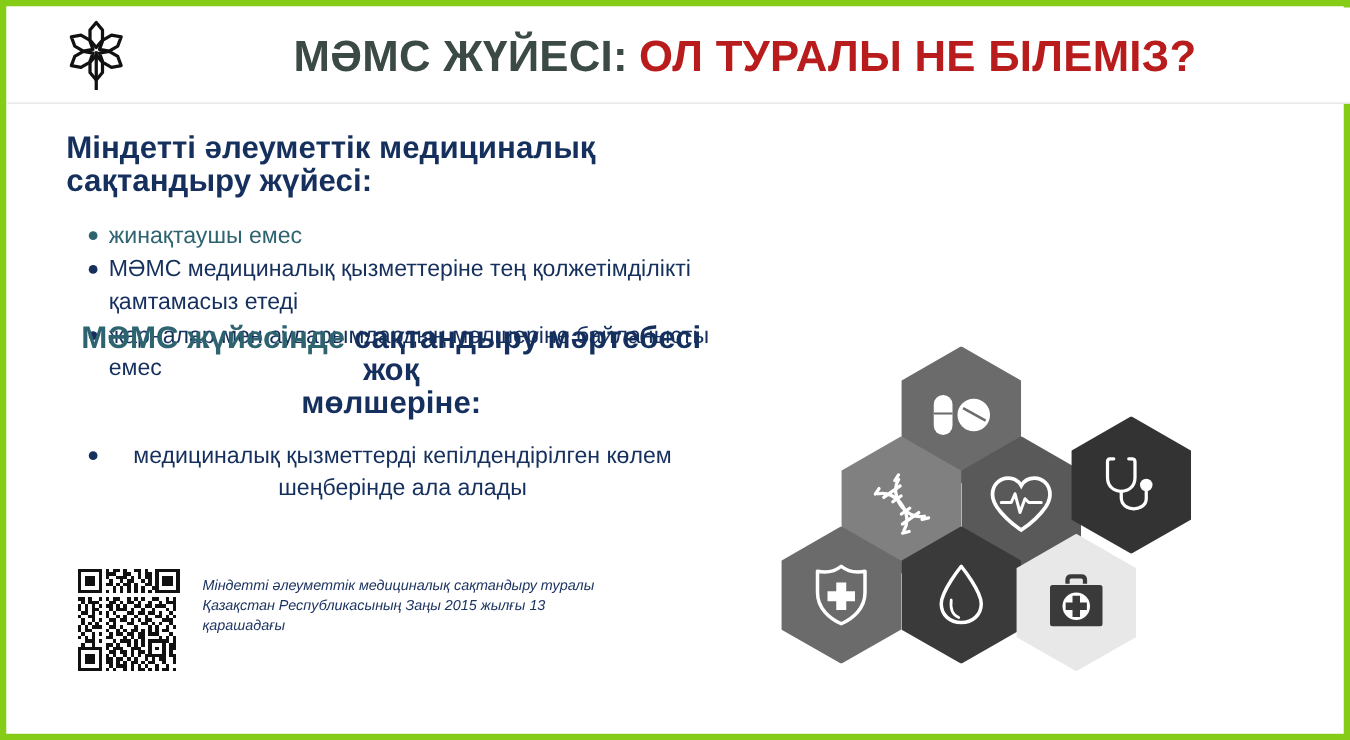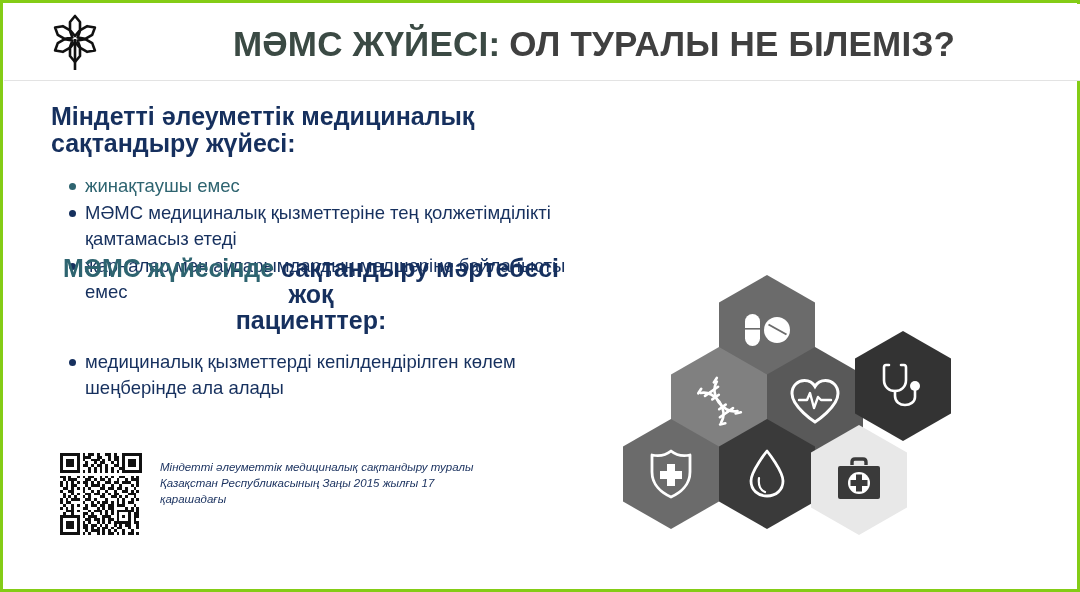--- a/index.html
+++ b/index.html
@@ -7,21 +7,21 @@
     width:1080px;height:592px;
     background:#ffffff;
     font-family:"Liberation Sans","DejaVu Sans",sans-serif;
     overflow:hidden;
   }
   .slide{
     position:relative;
     width:1080px;height:592px;
     box-sizing:border-box;
     background:#ffffff;
-    border:3px solid #84cc16;
+    border:5px solid #84cc16;
   }
 
   
   .header{
     position:absolute;left:1px;top:1px;
     width:1078px;height:76px;
     background:#ffffff;
     border-bottom:1px solid #e3e3e3;
   }
   .logo{
@@ -33,21 +33,21 @@
     width:860px;height:56px;
     display:flex;align-items:center;justify-content:center;
     white-space:nowrap;
   }
   .title-a{
     font-size:35px;font-weight:bold;letter-spacing:.2px;
     color:#3b4a44;
   }
   .title-b{
     font-size:35px;font-weight:bold;letter-spacing:.2px;
-    color:#404040;margin-left:9px;
+    color:#b91c1c;margin-left:9px;
   }
 
   
   .content{
     position:absolute;left:48px;top:100px;width:560px;
   }
   .sec-head{
     font-size:25px;font-weight:bold;color:#16305e;
     line-height:27px;margin:0 0 4px 0;
   }
@@ -69,21 +69,21 @@
     width:7px;height:7px;border-radius:50%;
     background:#16305e;
   }
   ul.bullets li.teal{color:#2e6470;}
   ul.bullets li.teal::before{background:#2e6470;}
 
   .block2{
     position:absolute;left:48px;top:252px;width:520px;
   }
   .block2 .sec-head{line-height:26px;text-align:center;}
-  .block2 ul.bullets li{line-height:26px;margin-bottom:2px;}
+  .block2 ul.bullets li{line-height:26px;margin-bottom:2px;text-align:center;}
 
   
   .footnote-row{
     position:absolute;left:57px;top:450px;
     display:flex;align-items:flex-start;
   }
   .qr{
     width:82px;height:82px;
     display:block;
     flex:0 0 auto;
@@ -159,21 +159,21 @@
       <li class="teal">жинақтаушы емес</li>
       <li>МӘМС медициналық қызметтеріне тең қолжетімділікті қамтамасыз етеді</li>
       <li>жарналар мен аударымдардың мөлшеріне байланысты емес</li>
     </ul>
   </div>
 
   <div class="block2">
     <p class="sec-head">
       <span class="teal">МӘМС жүйесінде</span>
       <span>сақтандыру мәртебесі жоқ</span><br>
-      <span>пациенттер:</span>
+      <span>мөлшеріне:</span>
     </p>
     <ul class="bullets">
       <li>медициналық қызметтерді кепілдендірілген көлем шеңберінде ала алады</li>
     </ul>
   </div>
 
   <div class="footnote-row">
     <svg class="qr" viewBox="0 0 29 29" shape-rendering="crispEdges" aria-hidden="true">
       <rect width="29" height="29" fill="#ffffff"></rect>
       <g fill="#111111">
@@ -406,21 +406,21 @@
         <rect x="25" y="27" width="1" height="1"></rect>
         <rect x="8" y="28" width="1" height="1"></rect>
           <rect x="10" y="28" width="1" height="1"></rect>
         <rect x="13" y="28" width="1" height="1"></rect>
           <rect x="17" y="28" width="2" height="1"></rect>
         <rect x="20" y="28" width="1" height="1"></rect>
           <rect x="24" y="28" width="2" height="1"></rect>
         <rect x="27" y="28" width="1" height="1"></rect>
       </g>
     </svg>
-    <div class="footnote-text">Міндетті әлеуметтік медициналық сақтандыру туралы Қазақстан Республикасының Заңы 2015 жылғы 17 қарашадағы</div>
+    <div class="footnote-text">Міндетті әлеуметтік медициналық сақтандыру туралы Қазақстан Республикасының Заңы 2015 жылғы 13 қарашадағы</div>
   </div>
 
   <div class="hexcluster">
 
     <div class="hex" style="left:96px;top:10px;background:#6b6b6b;">
       <svg width="56" height="40" viewBox="0 0 56 40">
         <g fill="#ffffff">
           <rect x="6" y="4" width="15" height="32" rx="7.5"></rect>
           <circle cx="38" cy="20" r="13"></circle>
         </g>

